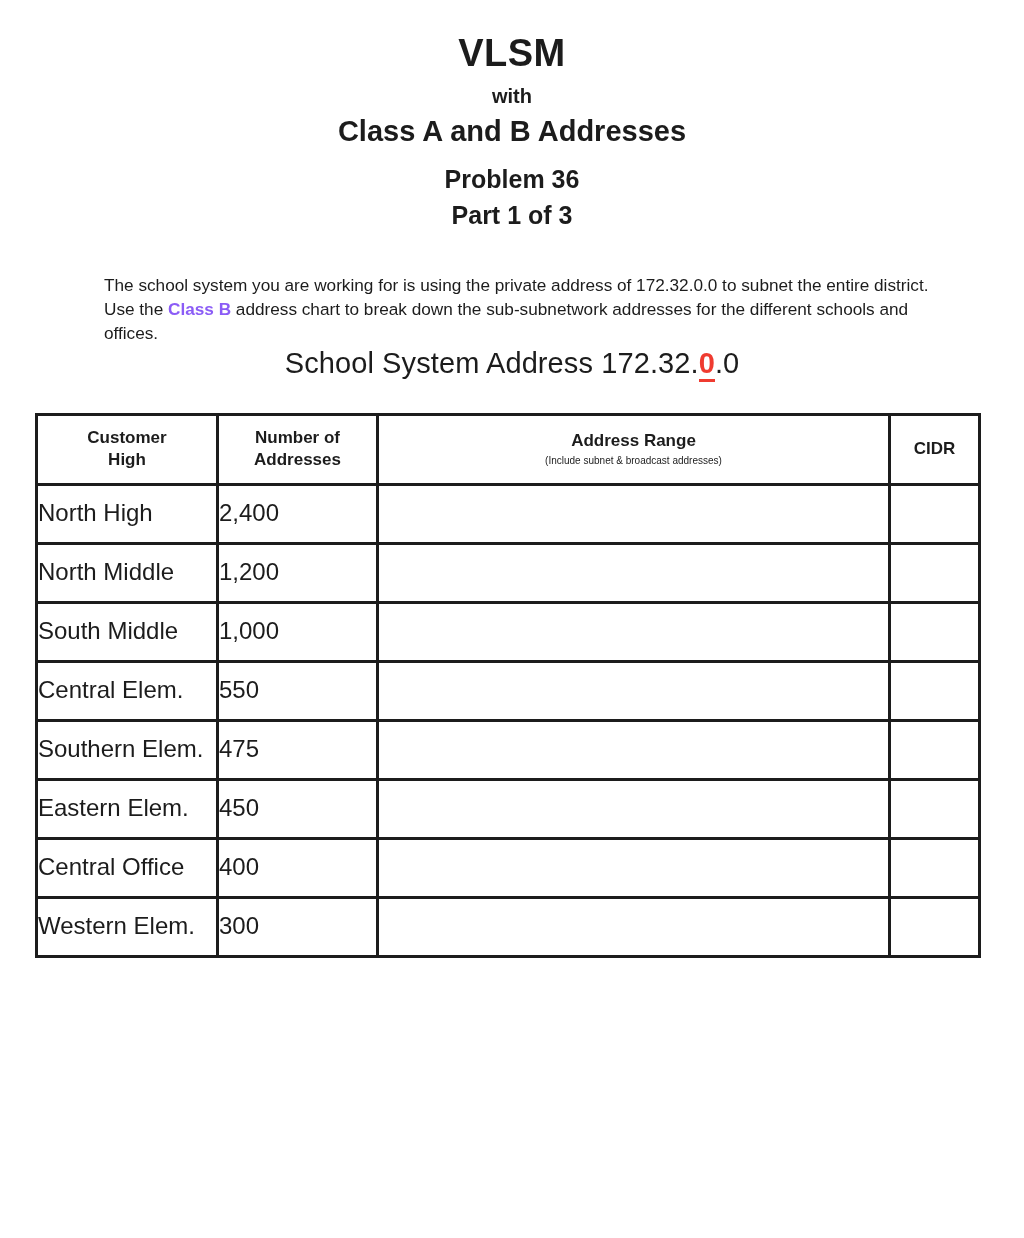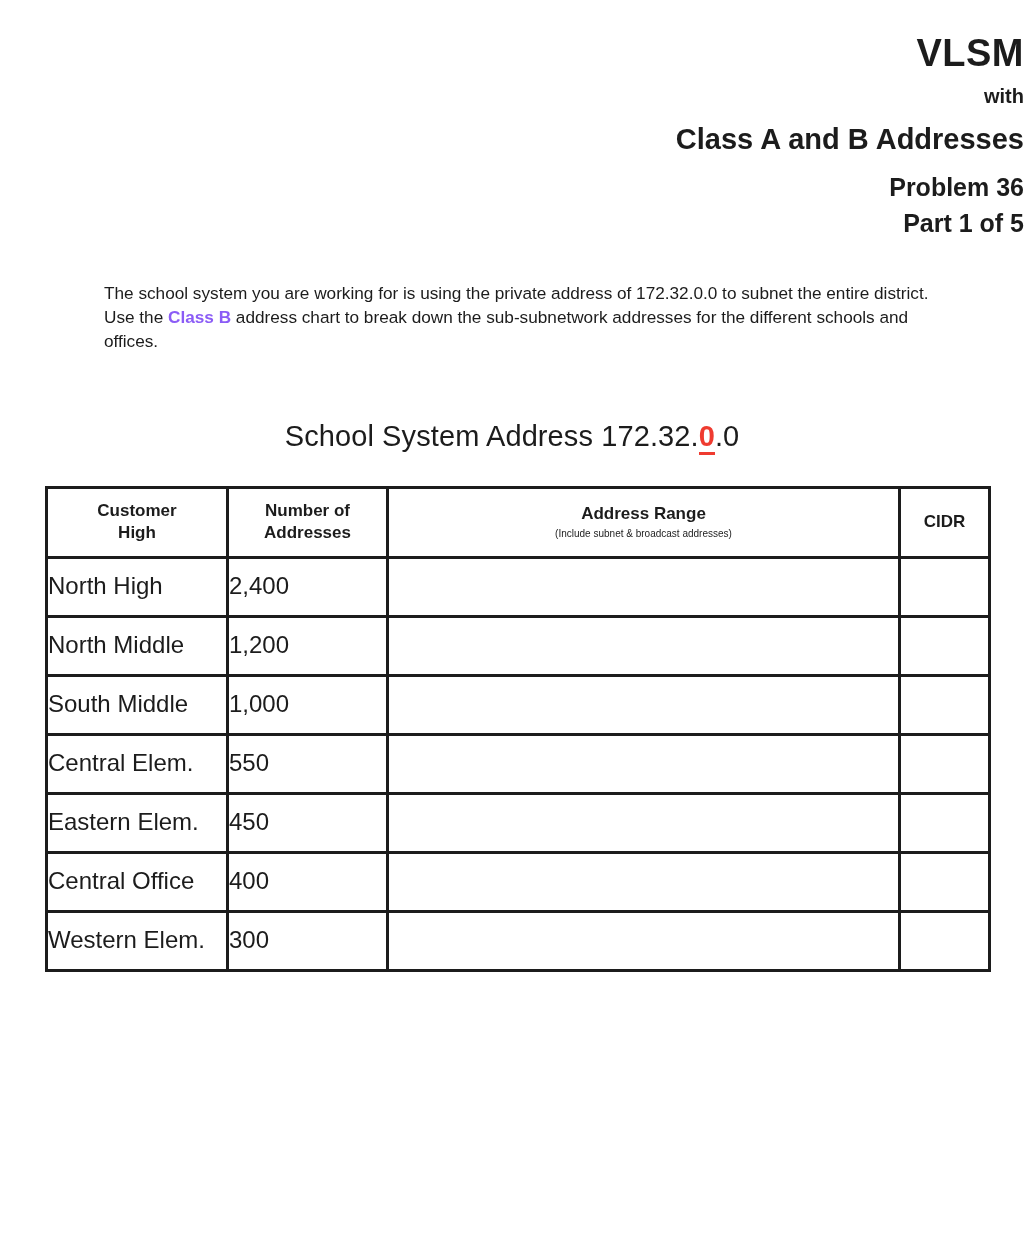--- a/index.html
+++ b/index.html
@@ -20,40 +20,40 @@
 
   .page {
     width: 1024px;
     height: 1238px;
     position: relative;
     box-sizing: border-box;
   }
 
   
   .title-block {
-    text-align: right;
+    text-align: center;
     padding-top: 34px;
   }
   .title-main {
     font-size: 38px;
     font-weight: bold;
     line-height: 1.05;
     letter-spacing: 0.5px;
   }
   .title-with {
     font-size: 20px;
     font-weight: bold;
     line-height: 1.5;
     margin-top: 7px;
   }
   .title-sub {
     font-size: 29px;
     font-weight: bold;
     line-height: 1.25;
-    margin-top: 10px;
+    margin-top: 2px;
   }
   .title-problem {
     font-size: 25px;
     font-weight: bold;
     line-height: 1.45;
     margin-top: 12px;
   }
   .title-part {
     font-size: 25px;
     font-weight: bold;
@@ -80,35 +80,33 @@
   .hl-red {
     color: #8b5cf6;
     font-weight: bold;
   }
 
   
   .address-line {
     text-align: center;
     font-size: 29px;
     line-height: 1.2;
-    margin-top: 65px;
     letter-spacing: 0.1px;
   }
   .octet-red {
     color: #ef3b30;
     font-weight: bold;
     border-bottom: 3px solid #ef3b30;
     padding-bottom: 0px;
   }
 
   
   .table-wrap {
     margin-top: 32px;
-    padding-left: 25px;
-    margin-left: 20px;
+    padding-left: 35px;
   }
   table.vlsm {
     border-collapse: collapse;
     width: 943px;
     table-layout: fixed;
     background: #ffffff;
   }
   table.vlsm td, table.vlsm th {
     border: 3px solid #1c1c1c;
     padding: 0;
@@ -156,21 +154,21 @@
 </head>
 <body>
 
 <div class="page">
 
   <div class="title-block">
     <div class="title-main">VLSM</div>
     <div class="title-with">with</div>
     <div class="title-sub">Class A and B Addresses</div>
     <div class="title-problem">Problem 36</div>
-    <div class="title-part">Part 1 of 5</div>
+    <div class="title-part">Part 1 of 3</div>
   </div>
 
   <div class="body-text">
     <p class="para first"><span>The school system you are working for is using the private address of 172.32.0.0 to subnet the entire district.  Use the </span><span class="hl-red">Class B</span><span> address chart to break down the sub-subnetwork addresses for the different schools and offices.</span></p>
   </div>
 
   <div class="address-line"><span>School System  Address </span><span>172.32.</span><span class="octet-red">0</span><span>.0</span></div>
 
   <div class="table-wrap">
     <table class="vlsm">
@@ -216,20 +214,26 @@
             <td class="cell cell-blank"></td>
             <td class="cell cell-blank"></td>
           </tr>
           <tr>
             <td class="cell cell-name">Central Elem.</td>
             <td class="cell cell-count">550</td>
             <td class="cell cell-blank"></td>
             <td class="cell cell-blank"></td>
           </tr>
           <tr>
+            <td class="cell cell-name">Southern Elem.</td>
+            <td class="cell cell-count">475</td>
+            <td class="cell cell-blank"></td>
+            <td class="cell cell-blank"></td>
+          </tr>
+          <tr>
             <td class="cell cell-name">Eastern  Elem.</td>
             <td class="cell cell-count">450</td>
             <td class="cell cell-blank"></td>
             <td class="cell cell-blank"></td>
           </tr>
           <tr>
             <td class="cell cell-name">Central  Office</td>
             <td class="cell cell-count">400</td>
             <td class="cell cell-blank"></td>
             <td class="cell cell-blank"></td>

